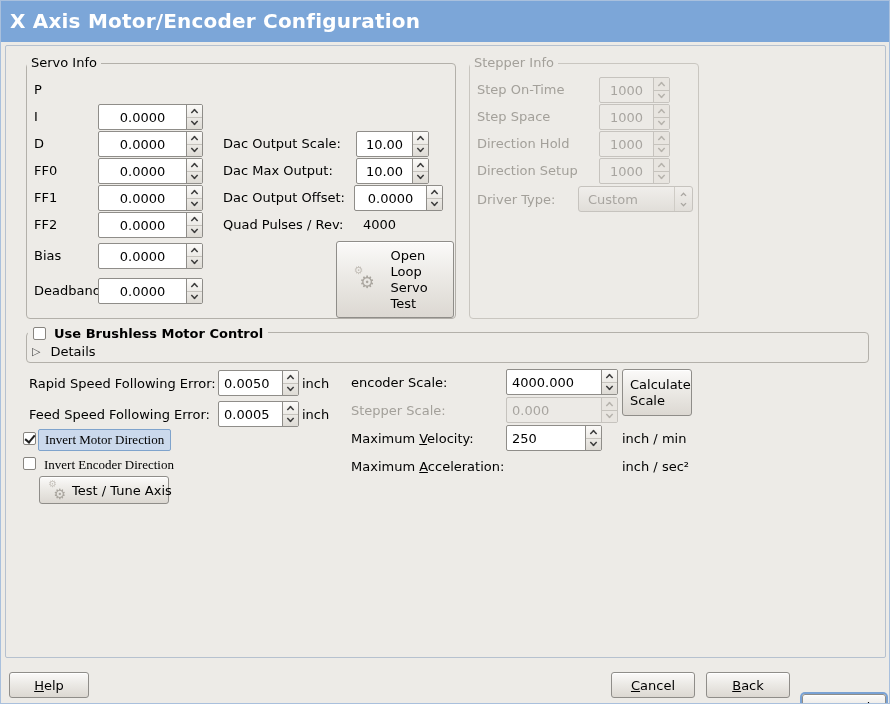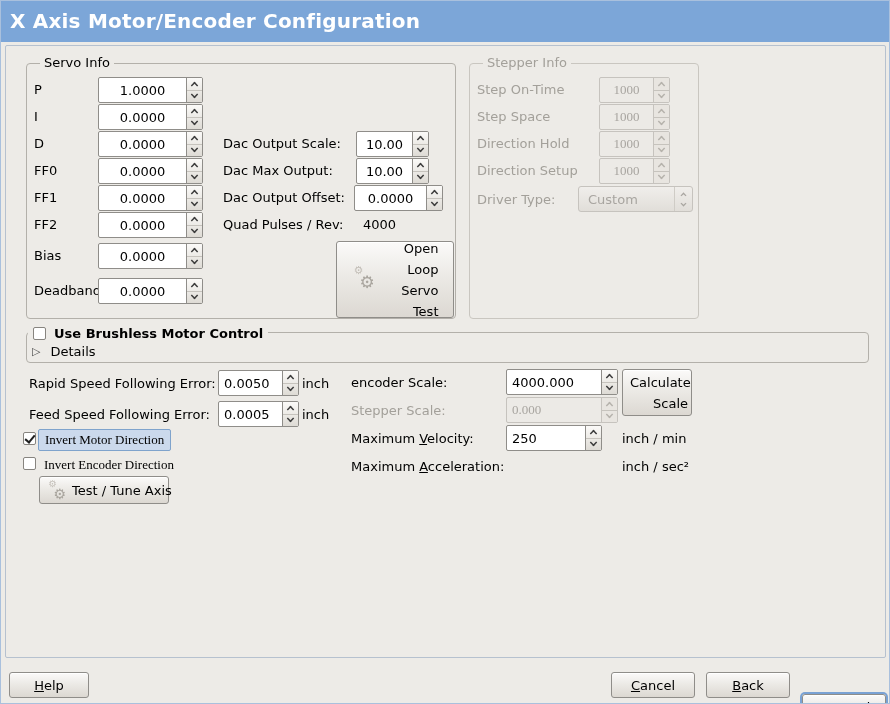--- a/index.html
+++ b/index.html
@@ -6,53 +6,53 @@
   #window{
     position:relative;width:890px;height:704px;box-sizing:border-box;
     background:#edebe7;border:1px solid #a9c0dd;overflow:hidden;
     font-family:"DejaVu Sans","Liberation Sans",sans-serif;font-size:13px;color:#000;
   }
   .titlebar{position:absolute;left:0;top:0;width:100%;height:41px;background:#7ca6d8;}
   .titlebar .t{display:block;line-height:41px;padding-left:9px;font-size:20px;font-weight:bold;color:#ffffff;letter-spacing:.2px;white-space:pre;}
   .content-frame{position:absolute;left:4px;top:44px;width:881px;height:613px;box-sizing:border-box;border:1px solid #b6c1cf;border-radius:2px;}
   .frame{position:absolute;box-sizing:border-box;border:1px solid #b3b0aa;border-radius:4px;}
   .frame.dis{border-color:#c9c6c0;}
-  .legend{position:absolute;top:-9px;left:13px;background:#edebe7;padding:0 4px;white-space:pre;text-align:right;}
+  .legend{position:absolute;top:-9px;left:0;background:#edebe7;padding:0 4px;white-space:pre;text-align:right;}
   .legend.dim{color:#a3a09a;}
   .lbl{position:absolute;white-space:pre;}
   .lbl.dim{color:#a3a09a;}
   .mn{text-decoration:underline;}
   
   .spin{position:absolute;height:26px;box-sizing:border-box;display:flex;background:#fff;border:1px solid #8f8d89;border-radius:2px;}
   .spin .val{flex:1;display:flex;align-items:center;padding:0 5px;overflow:hidden;white-space:pre;}
   .spin.c .val{justify-content:center;padding:0 2px;}
   .spin .btns{width:15px;display:flex;flex-direction:column;border-left:1px solid #8f8d89;background:linear-gradient(#fbfaf8,#dedbd5);border-radius:0 1px 1px 0;}
   .spin .sb{flex:1;display:flex;align-items:center;justify-content:center;}
   .spin .sb + .sb{border-top:1px solid #c6c3bd;}
   .ch{display:inline-block;width:5px;height:5px;border-style:solid;border-width:2px 2px 0 0;border-color:#3a3a3a;}
   .ch.up{transform:rotate(-45deg) scale(.75);margin-top:3px;}
   .ch.dn{transform:rotate(135deg) scale(.75);margin-bottom:3px;}
   .spin.dis{background:#eceae6;border-color:#c6c3be;}
-  .spin.dis .val{color:#a8a5a0;font-family:Liberation Serif, serif;}
+  .spin.dis .val{color:#a8a5a0;}
   .spin.dis .btns{background:#e8e5e0;border-color:#c6c3be;}
   .spin.dis .ch{border-color:#b5b2ac;}
   
   .combo{position:absolute;box-sizing:border-box;display:flex;align-items:center;border:1px solid #c6c3be;border-radius:3px;background:linear-gradient(#f0eeeb,#e1ded9);}
   .combo .cv{flex:1;padding-left:9px;color:#a8a5a0;white-space:pre;}
   .combo .ca{width:17px;height:100%;display:flex;flex-direction:column;align-items:center;justify-content:center;gap:1px;border-left:1px solid #cfccc6;}
   .combo .ca .ch{border-color:#a8a5a0;}
   .combo .ca .ch.up{margin-top:2px;transform:rotate(-45deg) scale(.6);}
   .combo .ca .ch.dn{margin-bottom:2px;transform:rotate(135deg) scale(.6);}
   
   .btn{position:absolute;box-sizing:border-box;display:flex;align-items:center;justify-content:center;
        border:1px solid #8f8d89;border-radius:3px;
        background:linear-gradient(#fbfaf9,#eceae6 45%,#dcd8d2);
        box-shadow:inset 0 1px 0 #fff;white-space:pre;}
   .btn.focus{box-shadow:0 0 0 2px #7aa2d4, inset 0 1px 0 #fff;margin-top:22px;}
-  .btn .wrapTxt{white-space:normal;text-align:right;line-height:21px;}
+  .btn .wrapTxt{white-space:normal;text-align:left;line-height:16px;}
   
   .cb{position:absolute;width:13px;height:13px;box-sizing:border-box;background:#fff;border:1px solid #87847f;border-radius:2px;}
   .cb.inline{position:relative;flex:0 0 13px;}
   .cb.checked::after{content:"";position:absolute;left:3px;top:0px;width:4px;height:8px;border-right:2px solid #1f1f1f;border-bottom:2px solid #1f1f1f;transform:rotate(40deg);}
   .cb-label{position:absolute;white-space:pre;font-family:Liberation Serif, serif;}
   .cb-label.hl{background:#cbd9ec;border:1px solid #7fa3cc;border-radius:2px;padding:2px 6px;}
   
   .bl-legend{position:absolute;display:flex;align-items:center;gap:8px;background:#edebe7;padding:0 5px;height:18px;font-weight:bold;white-space:pre;}
   .expander{position:absolute;display:flex;align-items:center;gap:10px;white-space:pre;}
   .expander .tri{font-size:11px;color:#444;}
@@ -80,31 +80,20 @@
 
   <div class="lbl" style="left:33px;top:81px">P</div>
   <div class="lbl" style="left:33px;top:108px">I</div>
   <div class="lbl" style="left:33px;top:135px">D</div>
   <div class="lbl" style="left:33px;top:162px">FF0</div>
   <div class="lbl" style="left:33px;top:189px">FF1</div>
   <div class="lbl" style="left:33px;top:216px">FF2</div>
   <div class="lbl" style="left:33px;top:247px">Bias</div>
   <div class="lbl" style="left:33px;top:282px">Deadband</div>
 
-  <div class="spin c" style="left:97px;top:76px;width:105px">
-    <span class="val">1.0000</span>
-    <span class="btns">
-        <span class="sb">
-          <i class="ch up"></i>
-        </span>
-        <span class="sb">
-          <i class="ch dn"></i>
-        </span>
-      </span>
-  </div>
   <div class="spin c" style="left:97px;top:103px;width:105px">
     <span class="val">0.0000</span>
     <span class="btns">
         <span class="sb">
           <i class="ch up"></i>
         </span>
         <span class="sb">
           <i class="ch dn"></i>
         </span>
       </span>

